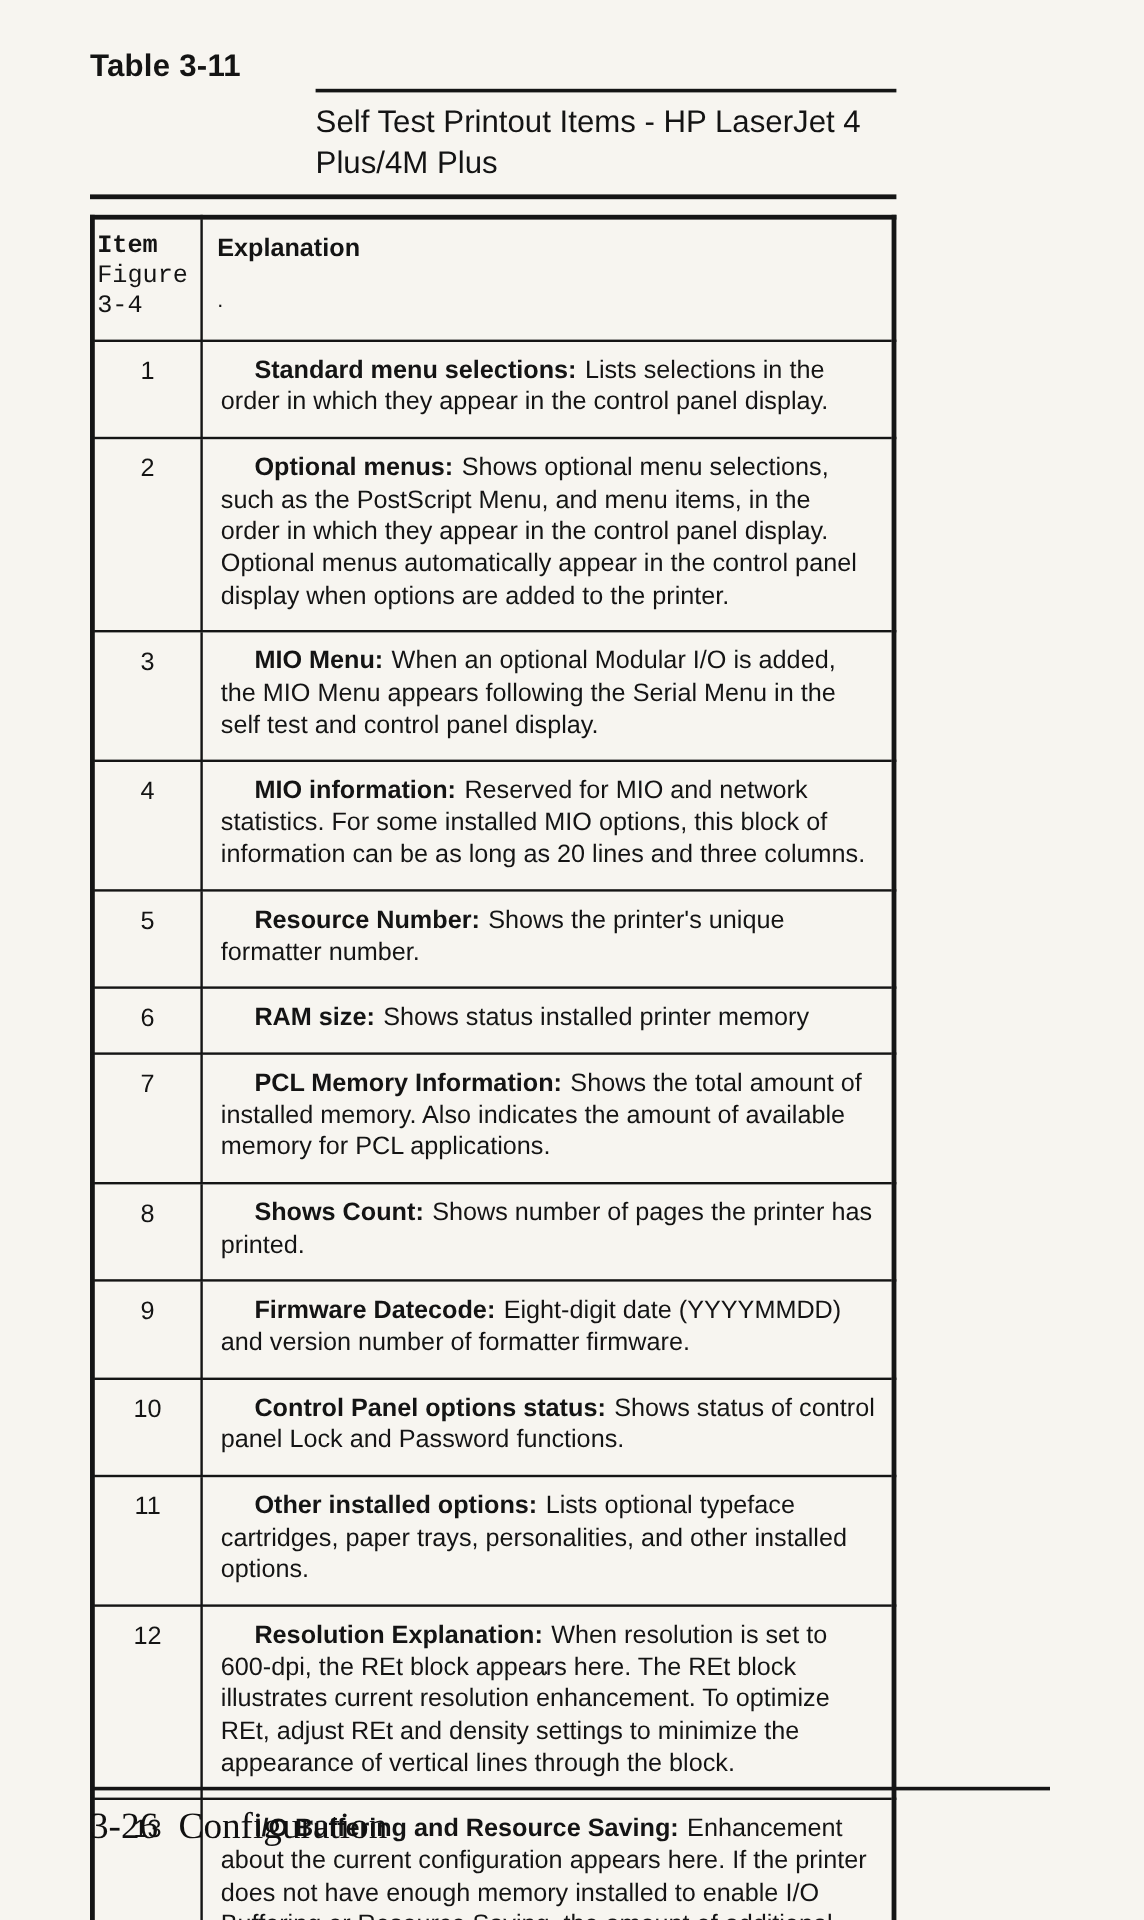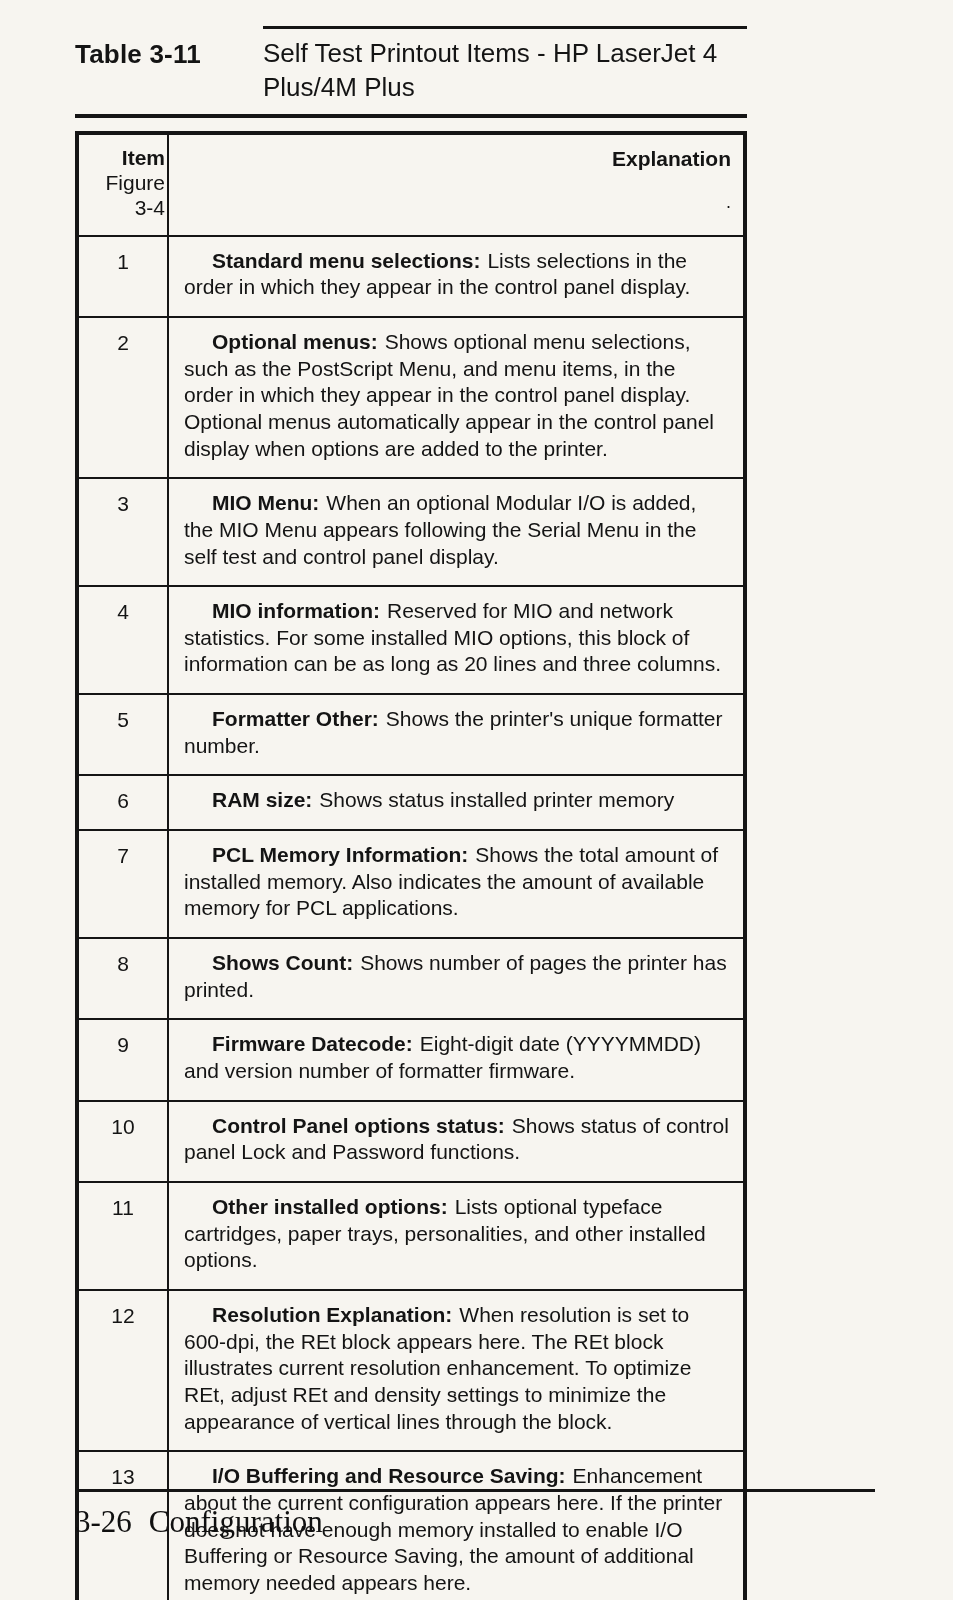--- a/index.html
+++ b/index.html
@@ -21,21 +21,21 @@
 
   
   .doc-header { display: flex; align-items: flex-start; }
   .header-label {
     width: 188px;
     font-size: 26px;
     font-weight: bold;
     padding-top: 13px;
     letter-spacing: 0.2px;
   }
-  .header-title-wrap { flex: 1; }
+  .header-title-wrap { flex: 1; margin-top: 48px; }
   .title-rule { height: 3px; background: #151515; }
   .header-title {
     font-size: 26px;
     line-height: 1.3;
     padding-top: 8px;
     max-width: 600px;
   }
   .thick-rule { height: 4px; background: #151515; margin-top: 9px; }
 
   
@@ -55,30 +55,31 @@
   }
   .exp-cell {
     vertical-align: top;
     padding: 11px 14px 15px 15px;
     font-size: 21px;
     line-height: 1.27;
   }
   .term { font-weight: bold; margin-right: 7px; margin-left: 28px; }
   .col1-head {
     vertical-align: top;
-    text-align: right;
+    text-align: left;
     padding: 10px 2px;
     font-size: 21px;
     height: 80px;
     line-height: 1.2;
+    font-family: Liberation Mono, monospace;
   }
   .col1-head .hl1 { font-weight: bold; }
   .col2-head {
     vertical-align: top;
-    text-align: right;
+    text-align: left;
     padding: 12px;
     font-size: 21px;
     font-weight: bold;
   }
   .head-dot {
     font-weight: normal;
     margin-top: 22px;
     font-size: 18px;
     line-height: 1;
   }
@@ -151,21 +152,21 @@
         <td class="exp-cell"><span class="term">MIO Menu:</span><span>When an optional Modular I/O is added, the MIO Menu appears following the Serial Menu in the self test and control panel display.</span></td>
       </tr>
 
       <tr>
         <td class="item-cell">4</td>
         <td class="exp-cell"><span class="term">MIO information:</span><span>Reserved for MIO and network statistics. For some installed MIO options, this block of information can be as long as 20 lines and three columns.</span></td>
       </tr>
 
       <tr>
         <td class="item-cell">5</td>
-        <td class="exp-cell"><span class="term">Formatter Other:</span><span>Shows the printer's unique formatter number.</span></td>
+        <td class="exp-cell"><span class="term">Resource Number:</span><span>Shows the printer's unique formatter number.</span></td>
       </tr>
 
       <tr>
         <td class="item-cell">6</td>
         <td class="exp-cell"><span class="term">RAM size:</span><span>Shows status installed printer memory</span></td>
       </tr>
 
       <tr>
         <td class="item-cell">7</td>
         <td class="exp-cell"><span class="term">PCL Memory Information:</span><span>Shows the total amount of installed memory. Also indicates the amount of available memory for PCL applications.</span></td>

